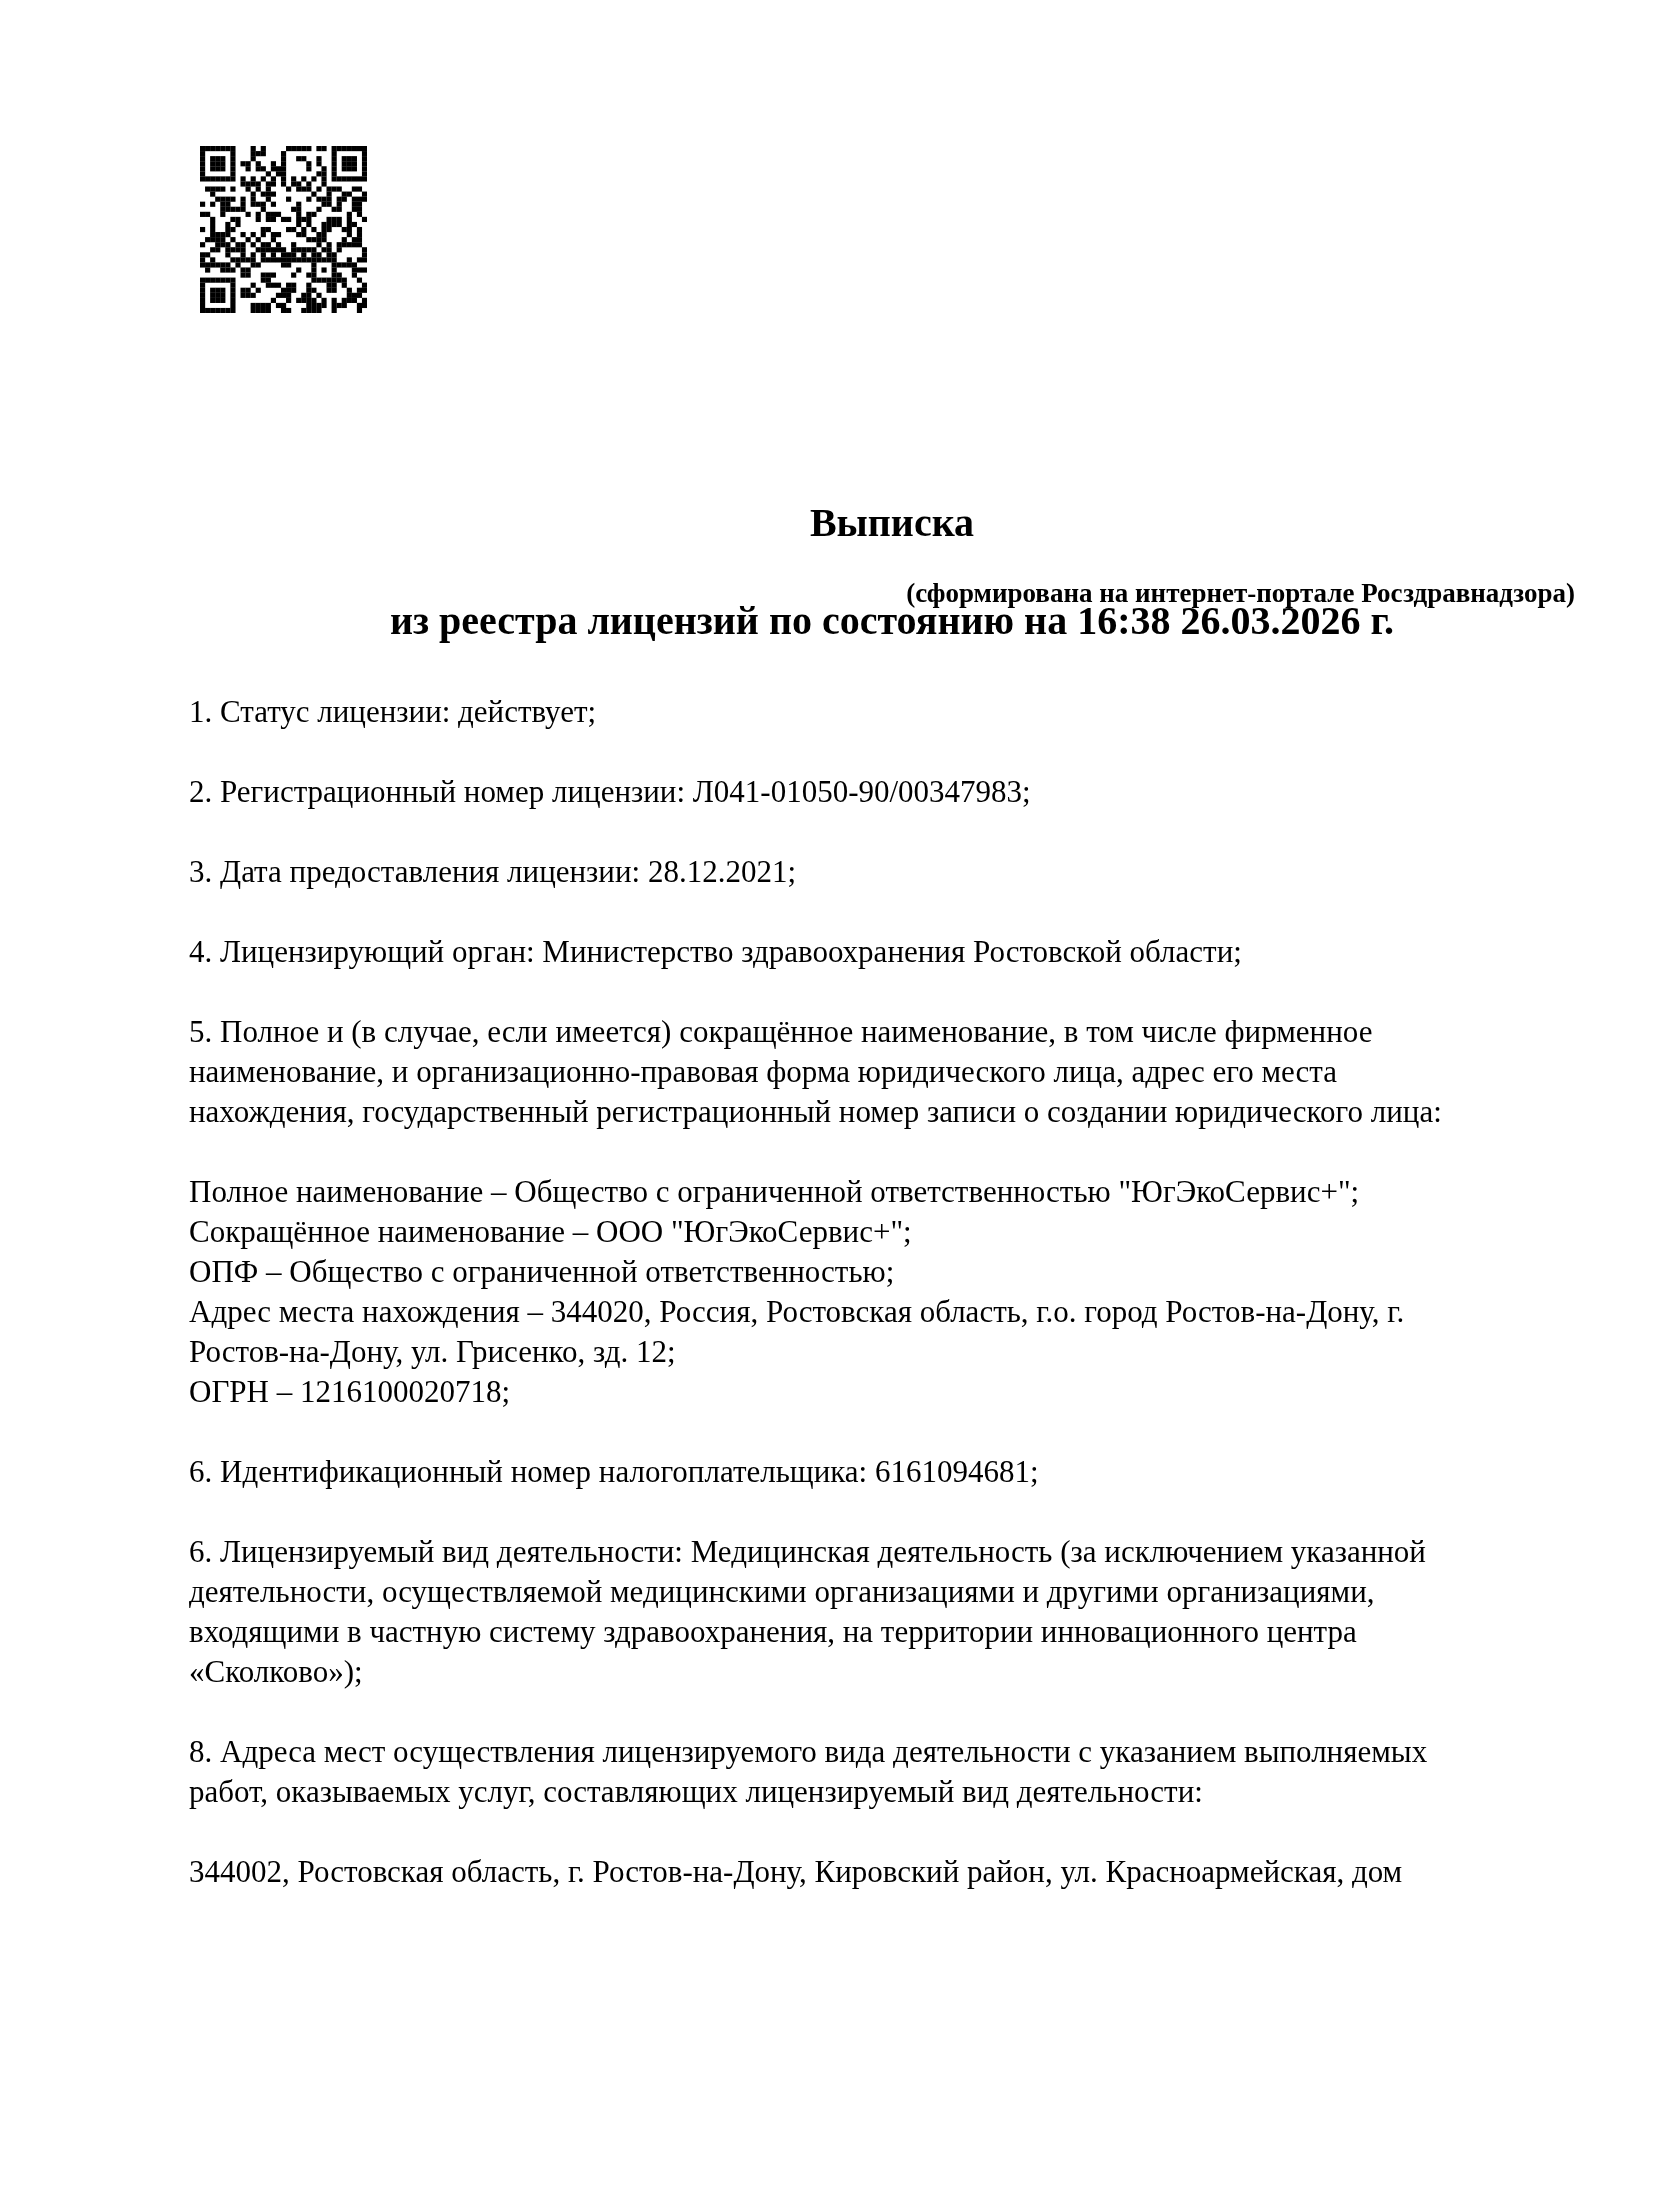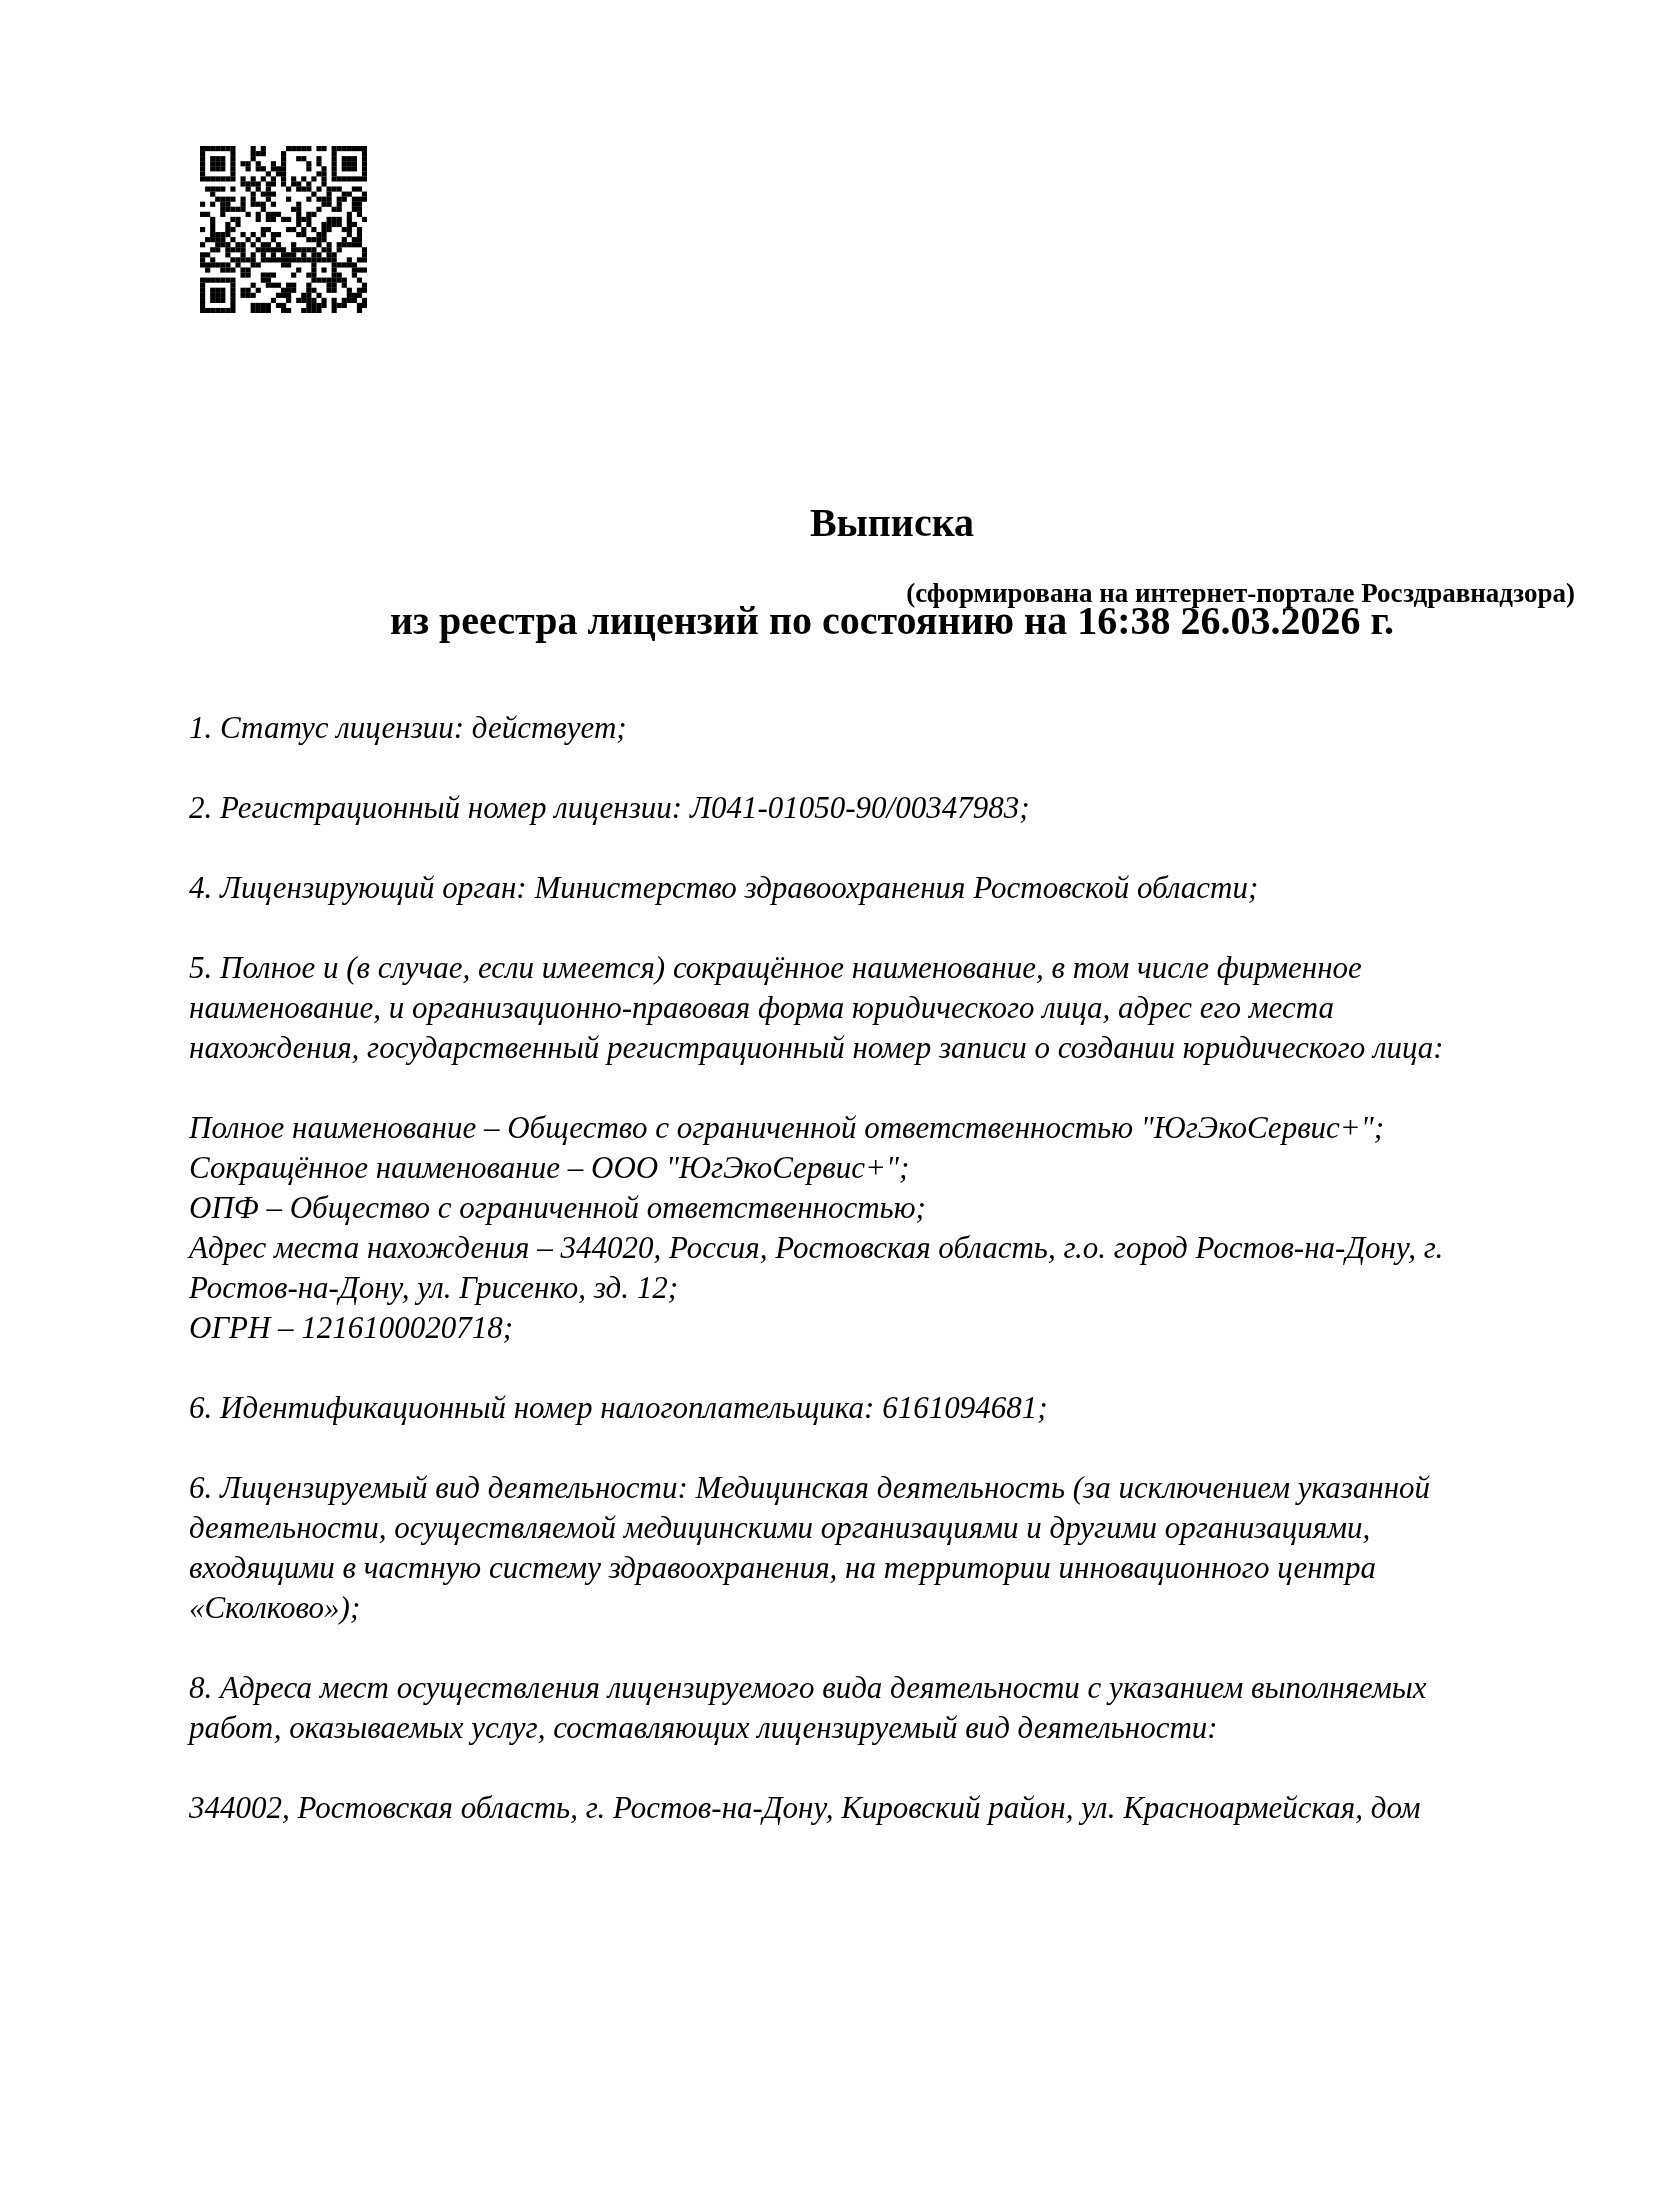--- a/index.html
+++ b/index.html
@@ -45,26 +45,25 @@
     line-height: 33px;
     font-weight: bold;
   }
   .body-text {
     position: absolute;
     top: 692px;
     left: 189px;
     right: 97px;
   }
   .body-text p {
-    margin: 16px 0 40px 0;
+    margin: 0 0 40px 0;
     font-size: 31px;
     line-height: 40px;
     white-space: pre-line;
     text-align: left;
-    font-style: italic;
   }
 </style>
 </head>
 <body>
 
 <div class="page">
 
   <div class="qr" id="qr-box">
       <svg viewBox="0 0 250 250" xmlns="http://www.w3.org/2000/svg">
         <rect width="250" height="250" fill="#fff"></rect>
@@ -595,20 +594,21 @@
   <div class="title-block">
     <div>Выписка</div>
     <div>из реестра лицензий по состоянию на 16:38 26.03.2026 г.</div>
   </div>
 
   <div class="subtitle">(сформирована на интернет-портале Росздравнадзора)</div>
 
   <div class="body-text">
     <p>1. Статус лицензии: действует;</p>
     <p>2. Регистрационный номер лицензии: Л041-01050-90/00347983;</p>
+    <p>3. Дата предоставления лицензии: 28.12.2021;</p>
     <p>4. Лицензирующий орган: Министерство здравоохранения Ростовской области;</p>
     <p>5. Полное и (в случае, если имеется) сокращённое наименование, в том числе фирменное
 наименование, и организационно-правовая форма юридического лица, адрес его места
 нахождения, государственный регистрационный номер записи о создании юридического лица:</p>
     <p>Полное наименование – Общество с ограниченной ответственностью "ЮгЭкоСервис+";
 Сокращённое наименование – ООО "ЮгЭкоСервис+";
 ОПФ – Общество с ограниченной ответственностью;
 Адрес места нахождения – 344020, Россия, Ростовская область, г.о. город Ростов-на-Дону, г.
 Ростов-на-Дону, ул. Грисенко, зд. 12;
 ОГРН – 1216100020718;</p>

